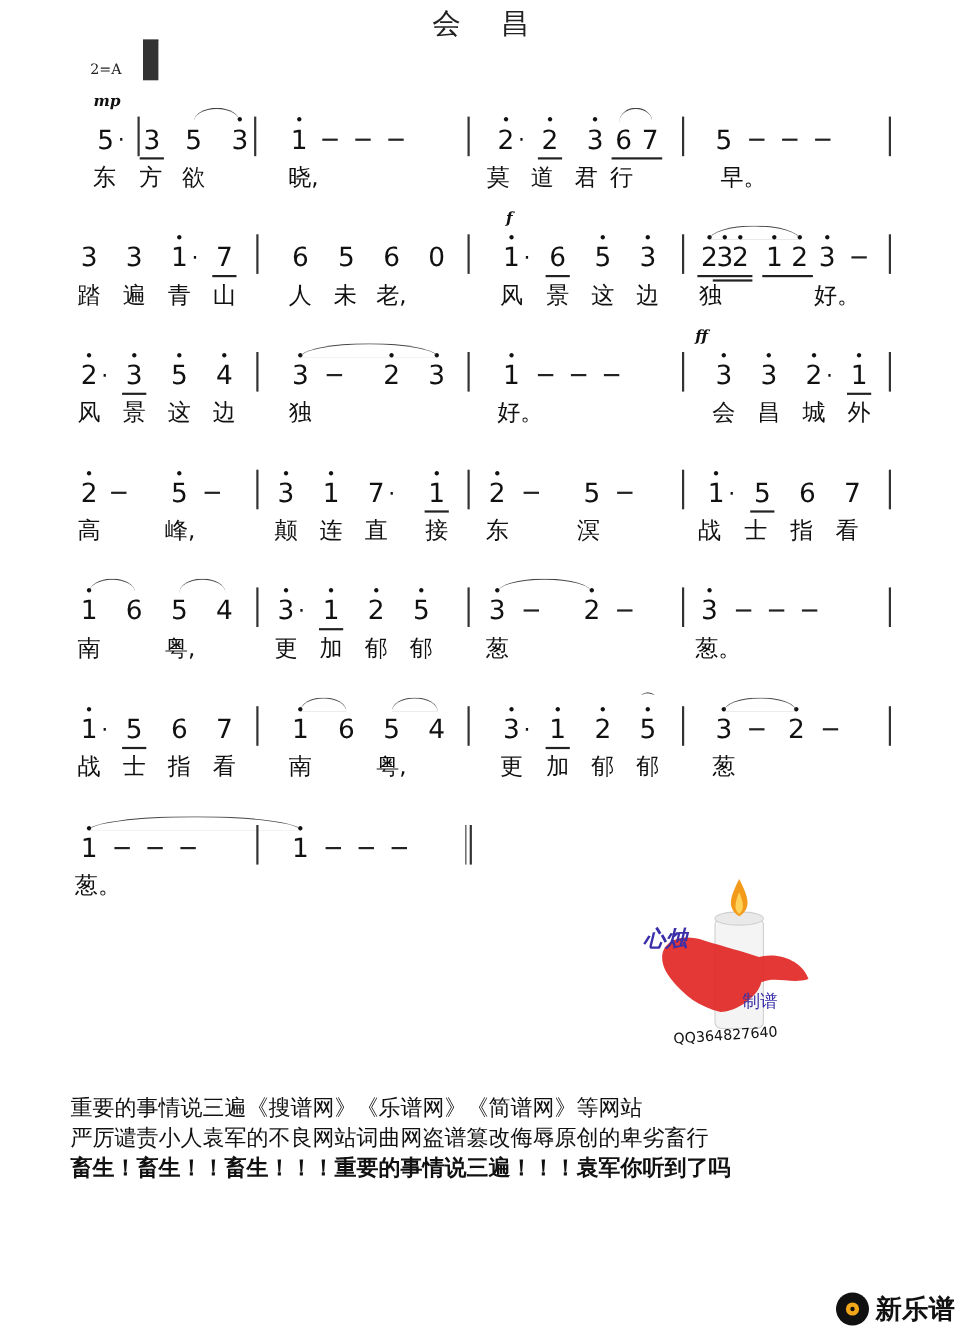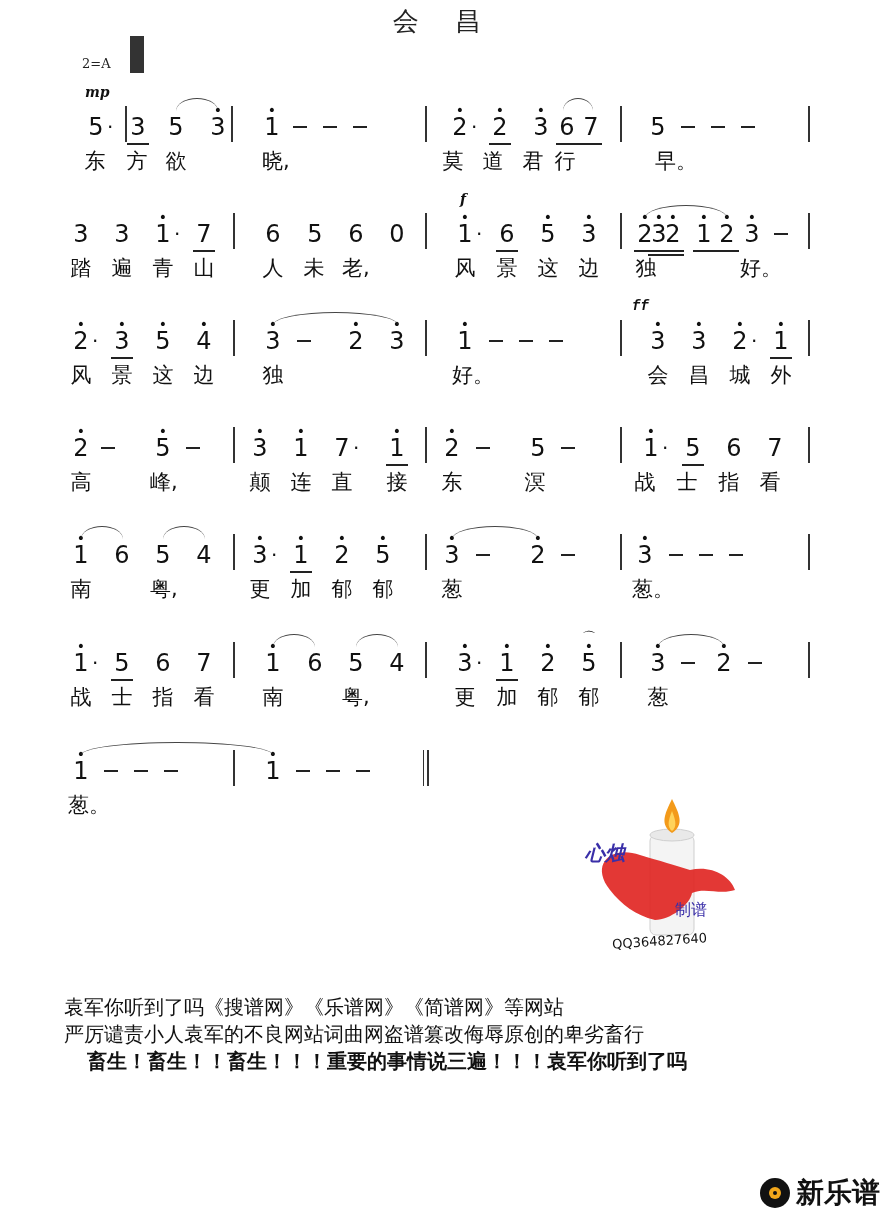--- a/index.html
+++ b/index.html
@@ -33,21 +33,21 @@
           height:12px; }
   .footer { position:absolute; left:64px; font-size:20px; line-height:26px; color:#111; }
   .footer.bold { font-weight:bold; }
   .stamp { position:absolute; left:580px; top:795px; width:170px; height:160px; }
   .brand { position:absolute; left:760px; top:1174px; display:flex; align-items:center; }
   .brand .disc { width:30px; height:30px; border-radius:50%; background:#111; position:relative; }
   .brand .disc::after { content:""; position:absolute; left:9px; top:9px; width:12px; height:12px;
                         border-radius:50%; background:#f2a71b; }
   .brand .disc::before { content:""; position:absolute; left:13px; top:13px; width:4px; height:4px;
                          border-radius:50%; background:#111; z-index:2; }
-  .brand .txt { margin-left:6px; font-size:28px; font-weight:bold; color:#111; }
+  .brand .txt { margin-left:6px; font-size:24px; font-weight:bold; color:#111; }
 </style>
 </head>
 <body>
 
 <div class="title">会 昌</div>
 <div class="key">2=A</div>
 <div class="timesig">
   <div>4</div>
   <div class="bar"></div>
   <div>4</div>
@@ -157,21 +157,21 @@
       <div class="dash" style="left: 519px;"></div>
       <div class="dash" style="left: 549px;"></div>
       <div class="note" style="left: 647px;">3<div class="hi">•</div></div>
       <div class="note" style="left: 688px;">3<div class="hi">•</div></div>
       <div class="note" style="left: 729px;">2<div class="hi">•</div></div>
       <div class="augdot" style="left: 751px;">·</div>
       <div class="note" style="left: 770px;">1<div class="hi">•</div></div>
       <div class="ul" style="left: 111px; width: 22px; top: 31px;"></div>
       <div class="ul" style="left: 770px; width: 22px; top: 31px;"></div>
       <div class="slur" style="left: 273px; width: 125px; top: -14px;"></div>
-      <div class="dyn" style="left: 632px; font-family: Liberation Mono, monospace;">ff</div>
+      <div class="dyn" style="left: 632px;">ff</div>
       <div class="bar" style="left: 233px;"></div>
       <div class="bar" style="left: 425px;"></div>
       <div class="bar" style="left: 620px;"></div>
       <div class="bar" style="left: 808px;"></div>
       <div class="lyric" style="left: 68px;">风</div>
       <div class="lyric" style="left: 109px;">景</div>
       <div class="lyric" style="left: 150px;">这</div>
       <div class="lyric" style="left: 191px;">边</div>
       <div class="lyric" style="left: 260px;">独</div>
       <div class="lyric" style="left: 452px;">好。</div>
@@ -315,20 +315,20 @@
     <ellipse cx="92" cy="40" rx="22" ry="6" fill="#e9e9e9" stroke="#cfcfcf"></ellipse>
     <path d="M92 4 C100 20 104 30 92 38 C80 30 84 20 92 4 Z" fill="#f39a1a"></path>
     <path d="M92 16 C96 26 97 32 92 36 C87 32 88 26 92 16 Z" fill="#ffd35a"></path>
   </g>
   <path d="M30 95 C10 70 30 50 60 60 C80 66 95 70 110 75 C130 70 150 80 155 95 C140 100 125 92 112 98 C110 110 90 125 75 125 C55 120 42 110 30 95 Z" fill="#e0221f" opacity="0.9"></path>
   <text x="5" y="65" font-size="20" fill="#3a2fa8" font-style="italic" font-weight="bold">心烛</text>
   <text x="95" y="120" font-size="16" fill="#3a2fa8">制谱</text>
   <text x="32" y="150" font-size="13" fill="#111" transform="rotate(-4 85 145)">QQ364827640</text>
 </svg>
 
-<div class="footer" style="top:994px;">袁军你听到了吗《搜谱网》《乐谱网》《简谱网》等网站</div>
+<div class="footer" style="top:994px;">重要的事情说三遍《搜谱网》《乐谱网》《简谱网》等网站</div>
 <div class="footer" style="top:1021px;">严厉谴责小人袁军的不良网站词曲网盗谱篡改侮辱原创的卑劣畜行</div>
-<div class="footer bold" style="top:1048px;margin-left:23px;">畜生！畜生！！畜生！！！重要的事情说三遍！！！袁军你听到了吗</div>
+<div class="footer bold" style="top:1048px;">畜生！畜生！！畜生！！！重要的事情说三遍！！！袁军你听到了吗</div>
 
 <div class="brand">
   <div class="disc"></div>
   <span class="txt">新乐谱</span>
 </div>
 
 </body></html>

